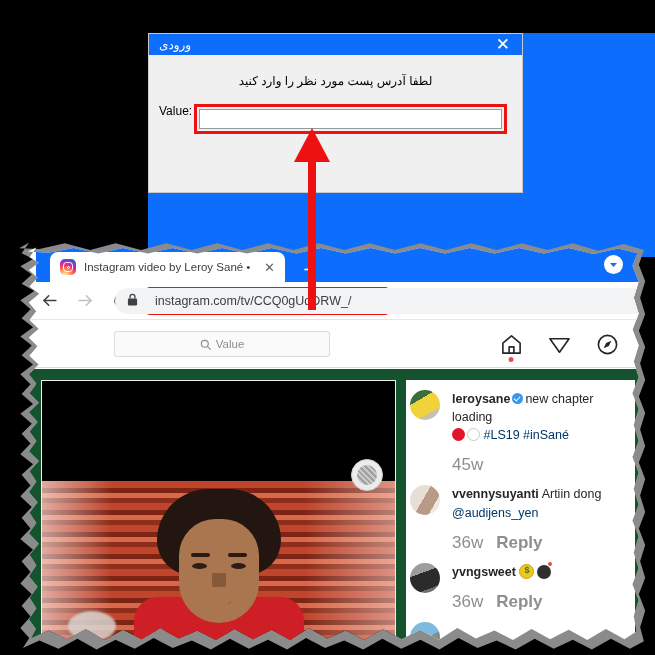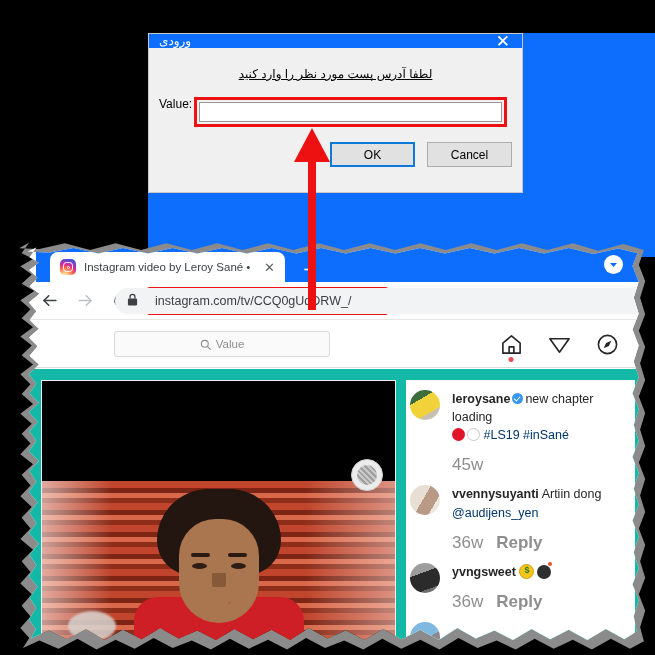--- a/index.html
+++ b/index.html
@@ -14,32 +14,32 @@
     position:absolute;left:148px;top:33px;width:507px;height:224px;
     background:#0d6efd;
   }
 
   
   .dialog{
     position:absolute;left:148px;top:33px;width:375px;height:160px;
     background:#f0f0f0;border:1px solid #c8c8c8;box-sizing:border-box;
   }
   .dlg-title{
-    height:14px;background:#0d6efd;color:#fff;display:flex;align-items:center;
+    height:21px;background:#0d6efd;color:#fff;display:flex;align-items:center;
     justify-content:space-between;padding:0 8px 0 10px;box-sizing:border-box;
   }
   .dlg-title-text{font-size:12px;direction:rtl;}
   .dlg-close{
     font-size:17px;line-height:1;color:#fff;cursor:default;
     font-family:"DejaVu Sans", sans-serif;padding:0 4px;
   }
   .dlg-body{position:relative;height:131px;}
   .dlg-prompt{
     position:absolute;top:19px;left:0;right:0;text-align:center;
-    font-size:12px;color:#000;direction:rtl;text-decoration:underline;
+    font-size:12px;color:#000;direction:rtl;
   }
   .dlg-row{
     position:absolute;top:49px;left:10px;right:15px;
     display:flex;align-items:flex-start;
   }
   .dlg-label{font-size:12px;color:#000;margin-right:2px;}
   .value-wrap{
     flex:1;border:3px solid #ee1111;padding:2px;background:#f0f0f0;
     box-sizing:border-box;
   }
@@ -211,21 +211,21 @@
   .ig-nav{margin-left:auto;display:flex;align-items:center;gap:24px;padding-right:6px;}
   .ig-nav-item{position:relative;width:24px;height:24px;display:flex;align-items:center;justify-content:center;}
   .red-dot{
     position:absolute;bottom:-6px;left:50%;transform:translateX(-50%);
     width:5px;height:5px;border-radius:50%;background:#ed4956;
   }
 
   
   .post{
     position:absolute;left:0;top:123px;width:100%;bottom:0;
-    display:flex;background:#14b8a6;
+    display:flex;background:#14532d;
   }
   .video{
     position:relative;width:355px;margin:11px 0 0 17px;background:#000;
     border:1px solid #efefef;box-sizing:border-box;overflow:hidden;
   }
   .video-letterbox{position:absolute;left:0;top:0;width:100%;height:100px;background:#000;}
   .video-scene{
     position:absolute;left:0;top:100px;width:100%;bottom:0;
     background:
       repeating-linear-gradient(
@@ -492,24 +492,20 @@
       <span class="dlg-close">✕</span>
     </div>
     <div class="dlg-body">
       <div class="dlg-prompt">لطفا آدرس پست مورد نظر را وارد کنید</div>
       <div class="dlg-row">
         <span class="dlg-label">Value:</span>
         <span class="value-wrap">
           <input class="value-input" type="text" placeholder="" style="">
         </span>
       </div>
-      <div class="dlg-buttons">
-        <button class="btn primary">OK</button>
-        <button class="btn">Cancel</button>
-      </div>
     </div>
   </div>
 
   <svg class="arrow" viewBox="0 0 36 182">
     <rect x="14" y="32" width="8" height="150" fill="#ee1111"></rect>
     <polygon points="18,0 36,34 0,34" fill="#ee1111"></polygon>
   </svg>
 
 </div>
 

